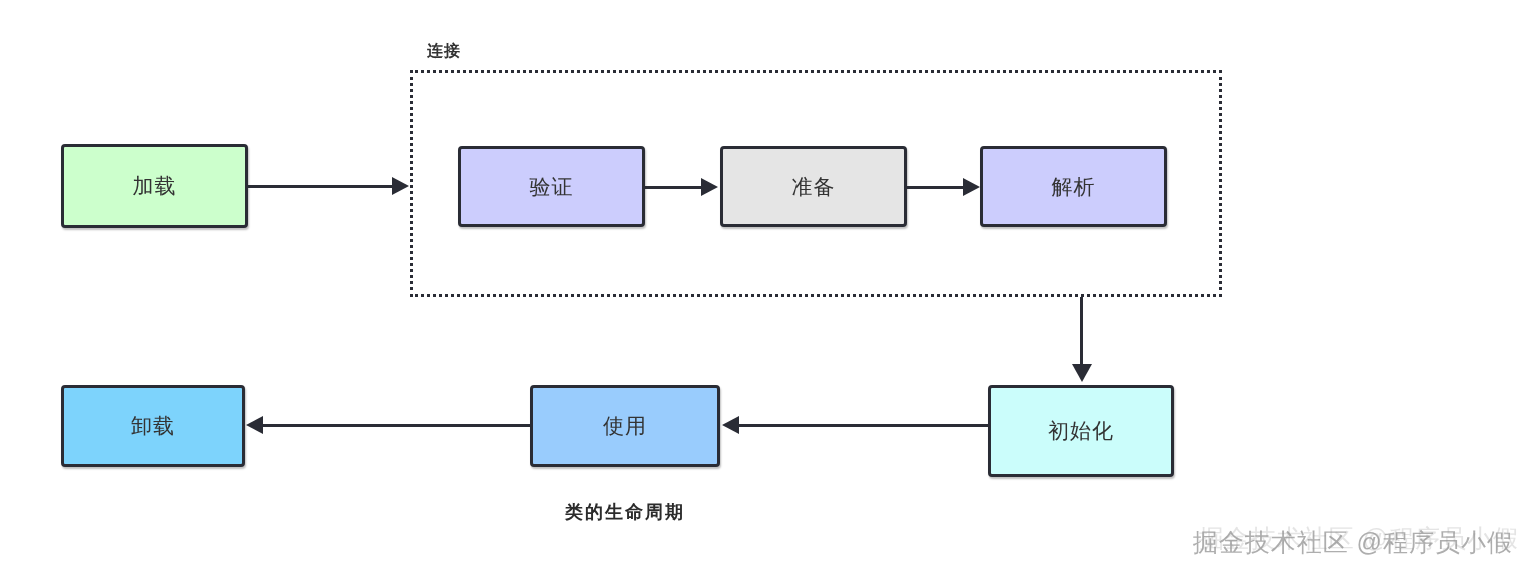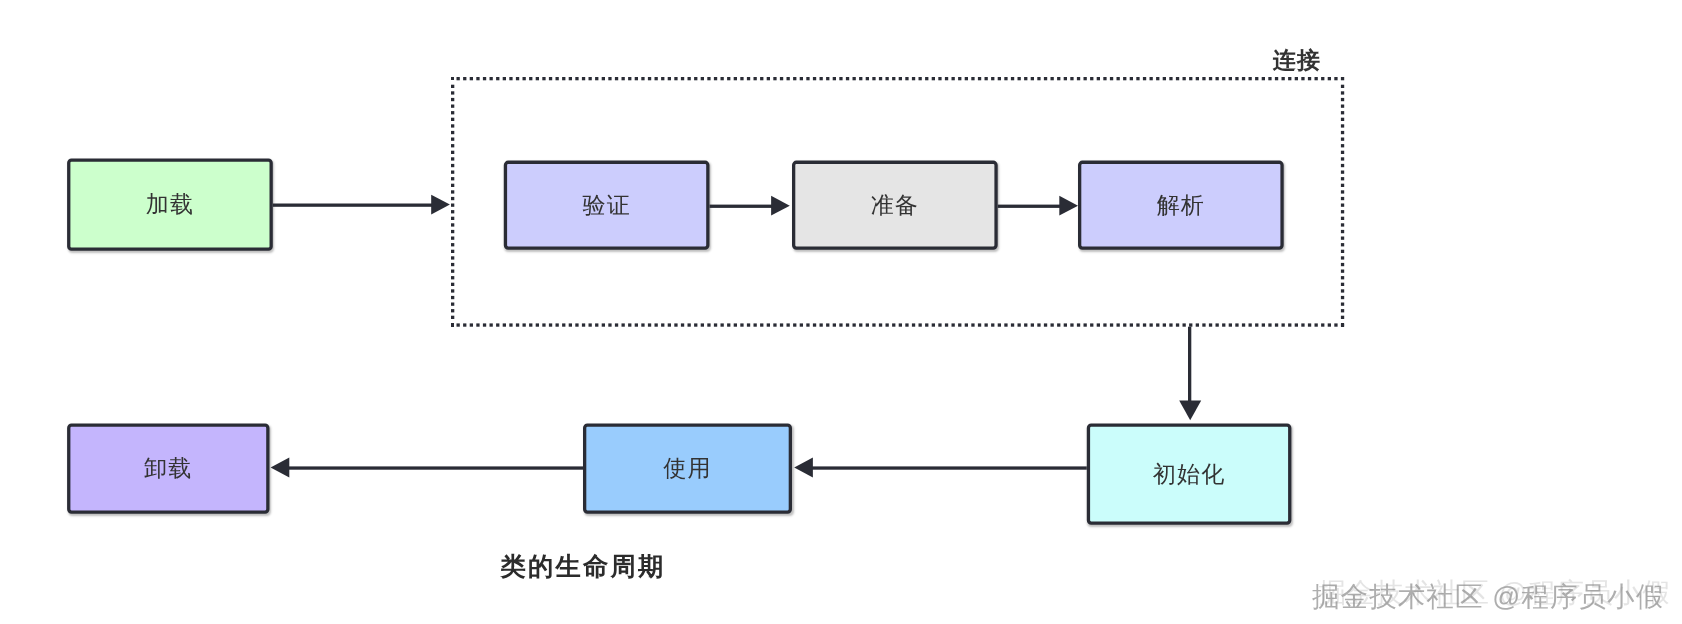--- a/index.html
+++ b/index.html
@@ -31,42 +31,42 @@
     font-size: 21px;
     letter-spacing: 1px;
     box-shadow: 1px 2px 2px rgba(0,0,0,0.25);
     user-select: none;
   }
 
   .node-load      { left: 61px;  top: 144px; width: 187px; height: 84px;  background: #ccffcc; }
   .node-verify    { left: 458px; top: 146px; width: 187px; height: 81px;  background: #cccdfd; }
   .node-prepare   { left: 720px; top: 146px; width: 187px; height: 81px;  background: #e5e5e5; }
   .node-resolve   { left: 980px; top: 146px; width: 187px; height: 81px;  background: #cccdfd; }
-  .node-unload    { left: 61px;  top: 385px; width: 184px; height: 82px;  background: #c4b5fd; }
+  .node-unload    { left: 61px;  top: 385px; width: 184px; height: 82px;  background: #7dd3fc; }
   .node-use       { left: 530px; top: 385px; width: 190px; height: 82px;  background: #99ccfd; }
   .node-init      { left: 988px; top: 385px; width: 186px; height: 92px;  background: #cbfdfb; }
 
   
   .group-box {
     position: absolute;
     left: 410px;
     top: 70px;
     width: 812px;
     height: 227px;
     border: 3px dotted #2a2c35;
     box-sizing: border-box;
     background: transparent;
   }
   .group-label {
     position: absolute;
-    left: 389px;
+    left: 427px;
     top: 41px;
     width: 812px;
-    text-align: right;
-    font-size: 21px;
+    text-align: left;
+    font-size: 16px;
     font-weight: bold;
     color: #333333;
     letter-spacing: 1px;
     user-select: none;
   }
 
   
   .arrow-line {
     position: absolute;
     background: #2a2c35;
@@ -113,22 +113,22 @@
 
   .a-use-unload-line  { left: 255px; top: 424px; width: 275px; }
   .a-use-unload-head  { left: 246px; top: 416px; }
 
   
   .caption {
     position: absolute;
     left: 455px;
     top: 500px;
     width: 340px;
-    text-align: left;
-    font-size: 23px;
+    text-align: center;
+    font-size: 18px;
     font-weight: bold;
     color: #2b2b2b;
     letter-spacing: 2px;
     user-select: none;
   }
 
   
   .watermark {
     position: absolute;
     right: 16px;

